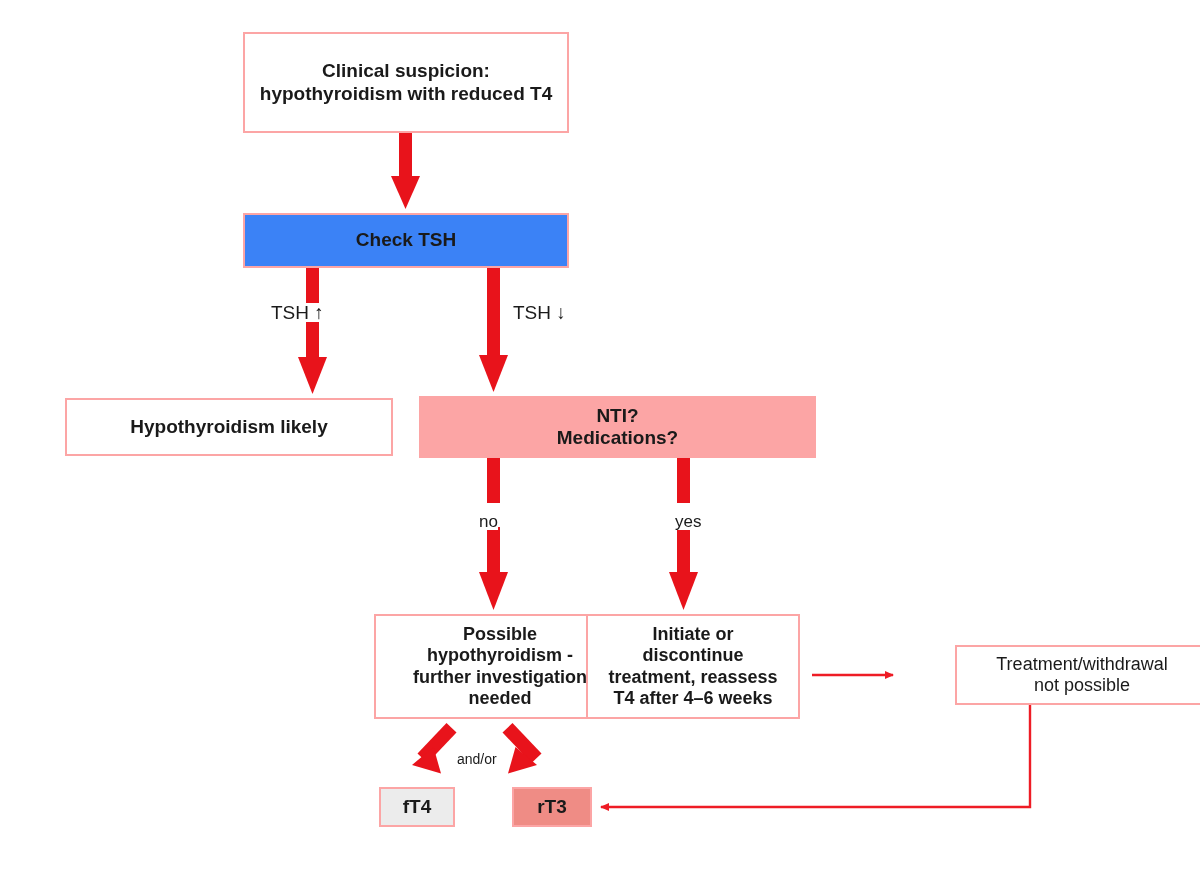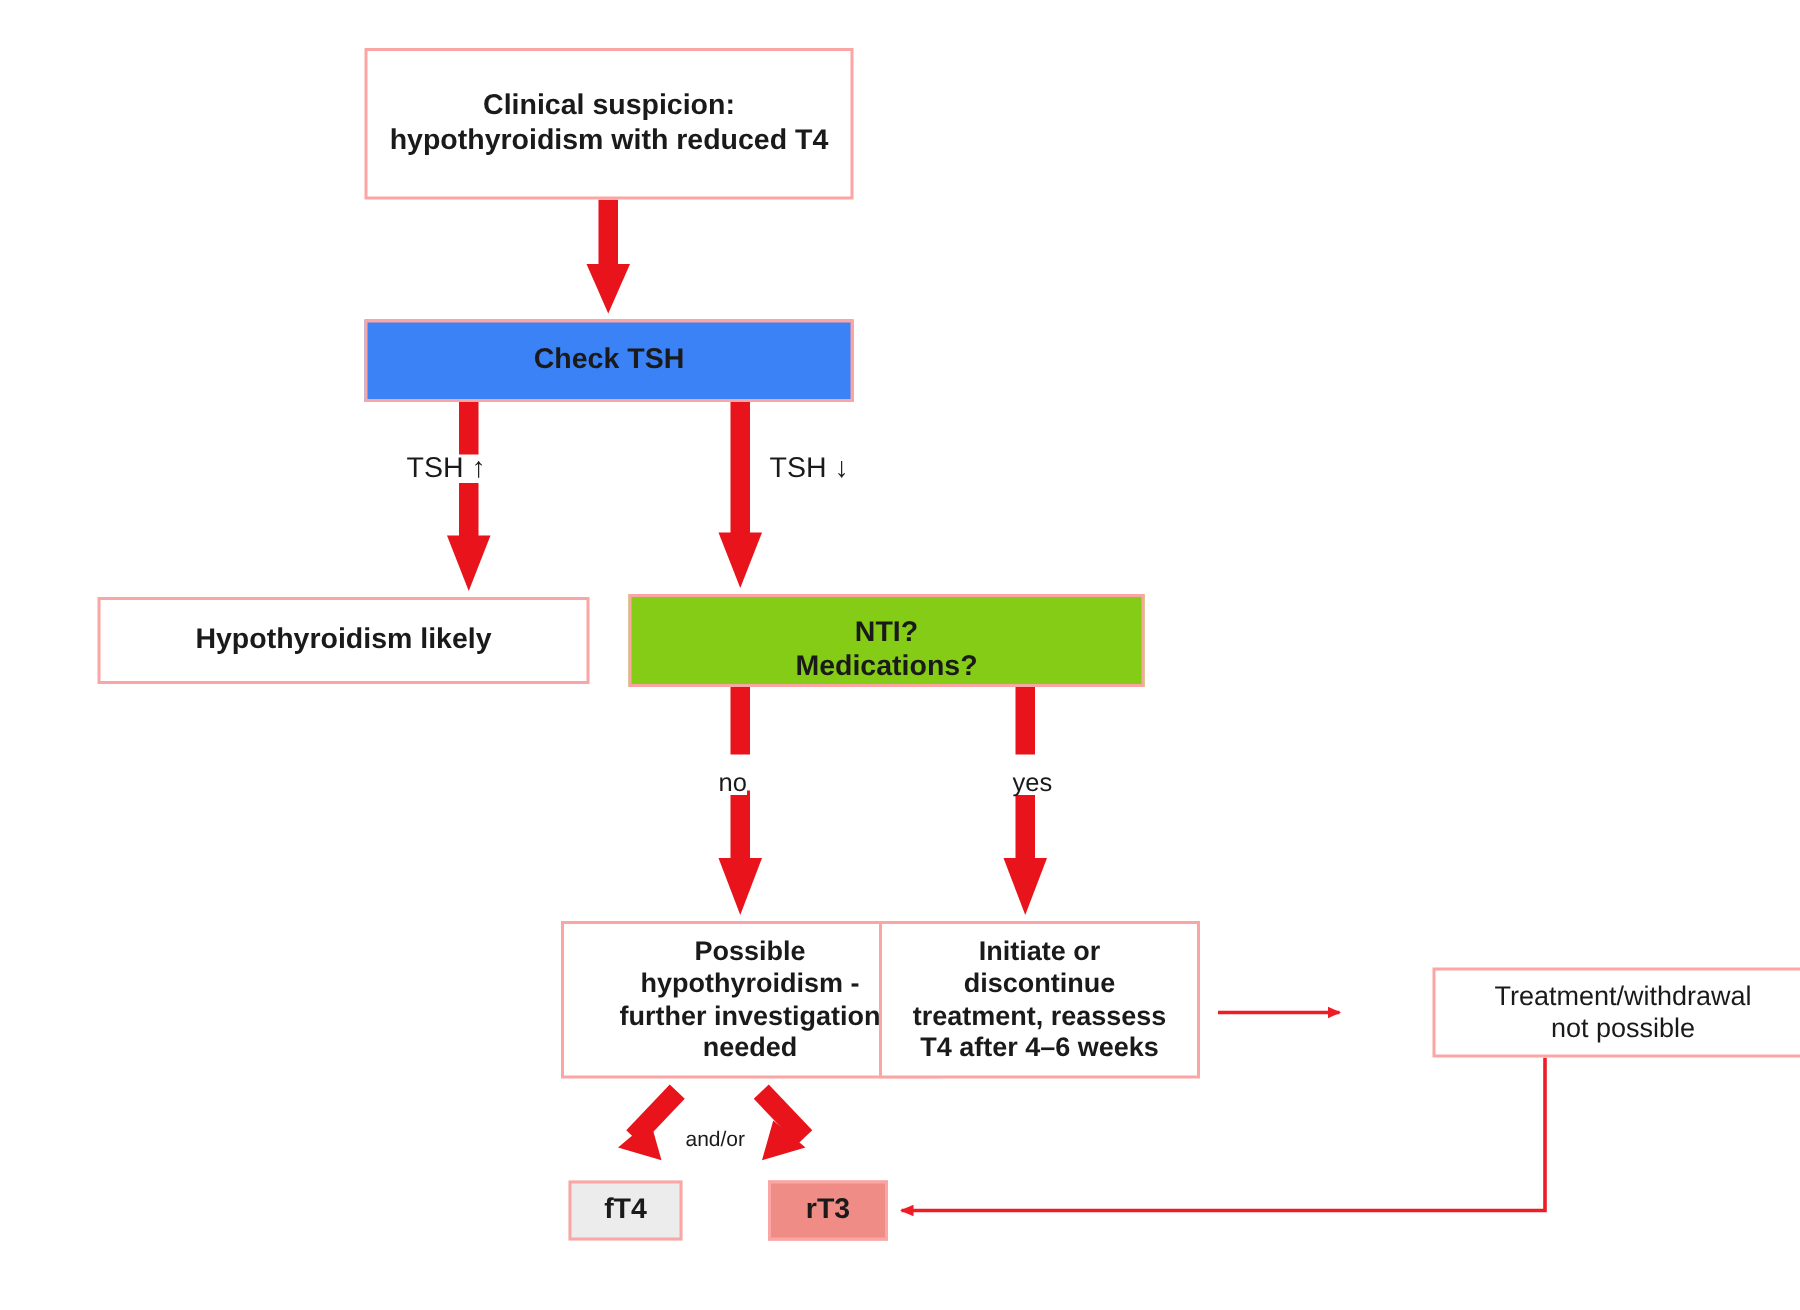--- a/index.html
+++ b/index.html
@@ -118,21 +118,21 @@
   </div>
 
   <div class="node" style="left:243px; top:213px; width:326px; height:55px; font-size:19px; background:#3b82f6;">
     <span class="txt">Check TSH</span>
   </div>
 
   <div class="node" style="left:65px; top:398px; width:328px; height:58px; font-size:19px; background:#ffffff;">
     <span class="txt">Hypothyroidism likely</span>
   </div>
 
-  <div class="node" style="left:419px; top:396px; width:344px; height:62px; font-size:19px; background:#84cc16;align-items:flex-end;">
+  <div class="node" style="left:419px; top:396px; width:397px; height:62px; font-size:19px; background:#fca5a5;">
     <span class="txt">
       <span>NTI?</span><br>
       <span>Medications?</span>
     </span>
   </div>
 
   <div class="node" style="left:374px; top:614px; width:252px; height:105px; font-size:18px; background:#ffffff;">
     <span class="txt">
       <span>Possible</span><br>
       <span>hypothyroidism -</span><br>

